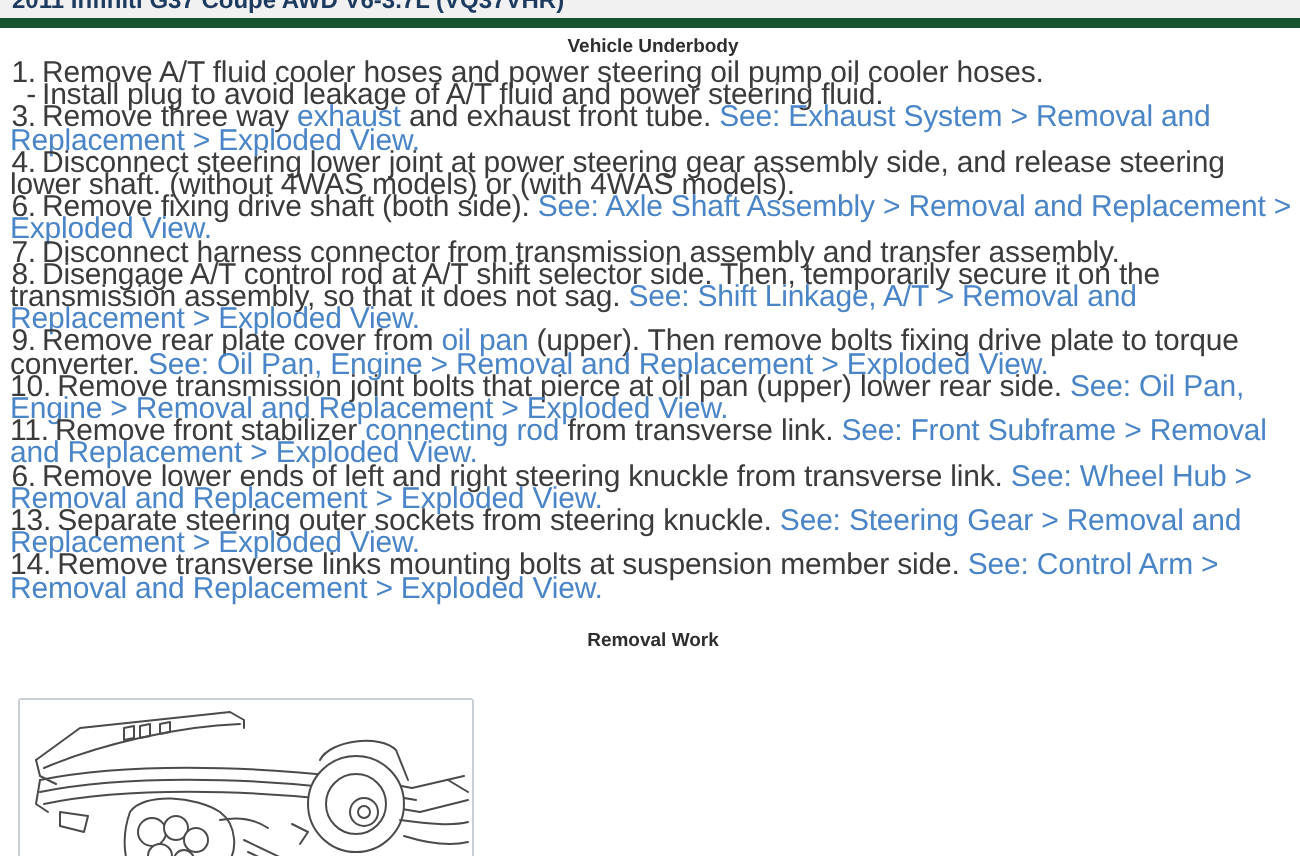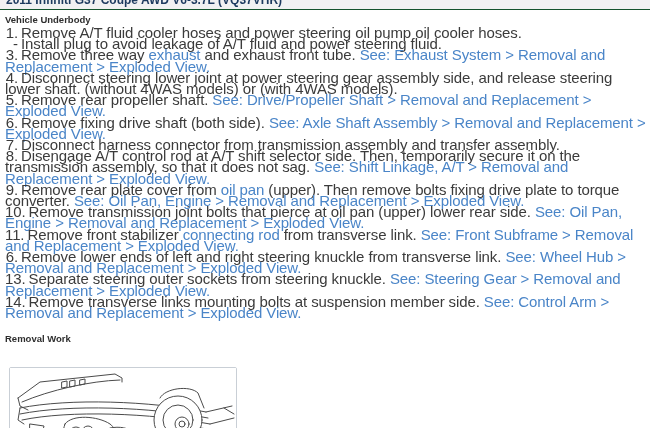--- a/index.html
+++ b/index.html
@@ -4,30 +4,30 @@
 <style>
   html,body{margin:0;padding:0;background:#fff;}
   body{
     width:650px;height:428px;overflow:hidden;position:relative;
     font-family:"Liberation Sans","DejaVu Sans",sans-serif;
     color:#3b3b3b;
     -webkit-font-smoothing:antialiased;
   }
   
   .titlebar{
-    height:9px;background:#f1f1f2;border-bottom:1px solid #14532d;
+    height:9px;background:#f1f1f2;border-bottom:5px solid #14532d;
     overflow:hidden;position:relative;
   }
   .titlebar .title{
     position:absolute;top:-7px;left:6px;
     font-size:12px;font-weight:bold;color:#1d3a5f;white-space:nowrap;
   }
   .content{padding:4px 2px 0 5px;}
   .sec-heading{
-    font-size:9.5px;font-weight:bold;color:#2e2e2e;margin:0 0 2px 0;
+    font-size:9.5px;font-weight:bold;color:#2e2e2e;margin:0 0 2px 0;text-align:center;
   }
   .steps{margin:0;}
   .step-line{
     font-size:15px;line-height:11.2px;letter-spacing:-0.1px;color:#3b3b3b;
   }
   .step-line .marker{
     display:inline-block;min-width:13px;text-align:right;margin-right:3px;
   }
   a.see-link{color:#4a85c8;text-decoration:none;}
   a.word-link{color:#4a85c8;text-decoration:none;}
@@ -60,21 +60,20 @@
 </div>
 
 <div class="content">
   <div class="sec-heading">Vehicle Underbody</div>
 
   <div class="steps">
       <div class="step-line"><span class="marker">1.</span><span>Remove A/T fluid cooler hoses and power steering oil pump oil cooler hoses.</span></div>
       <div class="step-line"><span class="marker">-</span><span>Install plug to avoid leakage of A/T fluid and power steering fluid.</span></div>
       <div class="step-line"><span class="marker">3.</span><span>Remove three way </span><a href="#" class="word-link">exhaust</a><span> and exhaust front tube. </span><a href="#" class="see-link">See: Exhaust System &gt; Removal and Replacement &gt; Exploded View.</a></div>
       <div class="step-line"><span class="marker">4.</span><span>Disconnect steering lower joint at power steering gear assembly side, and release steering lower shaft. (without 4WAS models) or (with 4WAS models).</span></div>
-      <div class="step-line"><span class="marker">5.</span><span>Remove rear propeller shaft. </span><a href="#" class="see-link">See: Drive/Propeller Shaft &gt; Removal and Replacement &gt; Exploded View.</a></div>
       <div class="step-line"><span class="marker">6.</span><span>Remove fixing drive shaft (both side). </span><a href="#" class="see-link">See: Axle Shaft Assembly &gt; Removal and Replacement &gt; Exploded View.</a></div>
       <div class="step-line"><span class="marker">7.</span><span>Disconnect harness connector from transmission assembly and transfer assembly.</span></div>
       <div class="step-line"><span class="marker">8.</span><span>Disengage A/T control rod at A/T shift selector side. Then, temporarily secure it on the transmission assembly, so that it does not sag. </span><a href="#" class="see-link">See: Shift Linkage, A/T &gt; Removal and Replacement &gt; Exploded View.</a></div>
       <div class="step-line"><span class="marker">9.</span><span>Remove rear plate cover from </span><a href="#" class="word-link">oil pan</a><span> (upper). Then remove bolts fixing drive plate to torque converter. </span><a href="#" class="see-link">See: Oil Pan, Engine &gt; Removal and Replacement &gt; Exploded View.</a></div>
       <div class="step-line"><span class="marker">10.</span><span>Remove transmission joint bolts that pierce at oil pan (upper) lower rear side. </span><a href="#" class="see-link">See: Oil Pan, Engine &gt; Removal and Replacement &gt; Exploded View.</a></div>
       <div class="step-line"><span class="marker">11.</span><span>Remove front stabilizer </span><a href="#" class="word-link">connecting rod</a><span> from transverse link. </span><a href="#" class="see-link">See: Front Subframe &gt; Removal and Replacement &gt; Exploded View.</a></div>
       <div class="step-line"><span class="marker">6.</span><span>Remove lower ends of left and right steering knuckle from transverse link. </span><a href="#" class="see-link">See: Wheel Hub &gt; Removal and Replacement &gt; Exploded View.</a></div>
       <div class="step-line"><span class="marker">13.</span><span>Separate steering outer sockets from steering knuckle. </span><a href="#" class="see-link">See: Steering Gear &gt; Removal and Replacement &gt; Exploded View.</a></div>
       <div class="step-line"><span class="marker">14.</span><span>Remove transverse links mounting bolts at suspension member side. </span><a href="#" class="see-link">See: Control Arm &gt; Removal and Replacement &gt; Exploded View.</a></div>
     </div>

